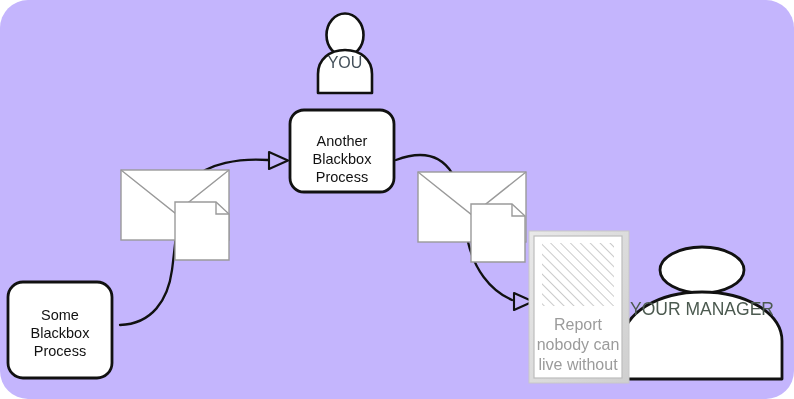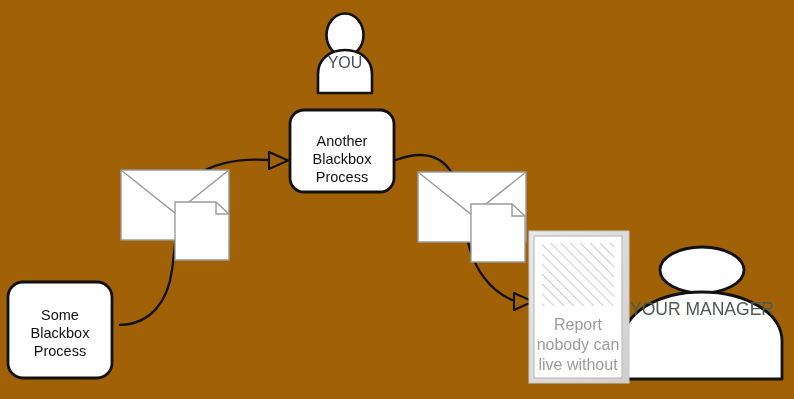--- a/index.html
+++ b/index.html
@@ -7,22 +7,23 @@
     padding: 0;
     background: #ffffff;
   }
   body {
     font-family: "Liberation Sans", sans-serif;
   }
   #canvas-root {
     position: relative;
     width: 794px;
     height: 399px;
-    background: #a16207;
+    background: #c4b5fd;
     overflow: hidden;
+    border-radius: 28px;
   }
   #diagram-svg {
     position: absolute;
     left: 0;
     top: 0;
     width: 794px;
     height: 399px;
     display: block;
   }
   .node-text {

